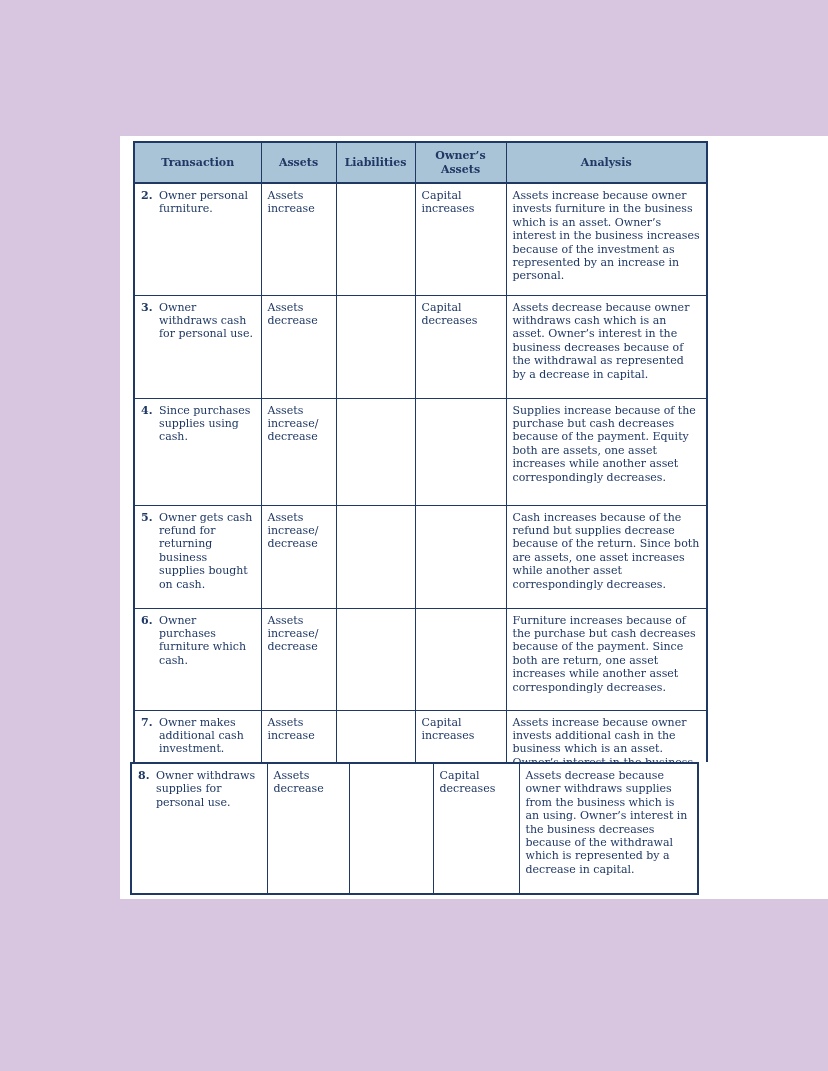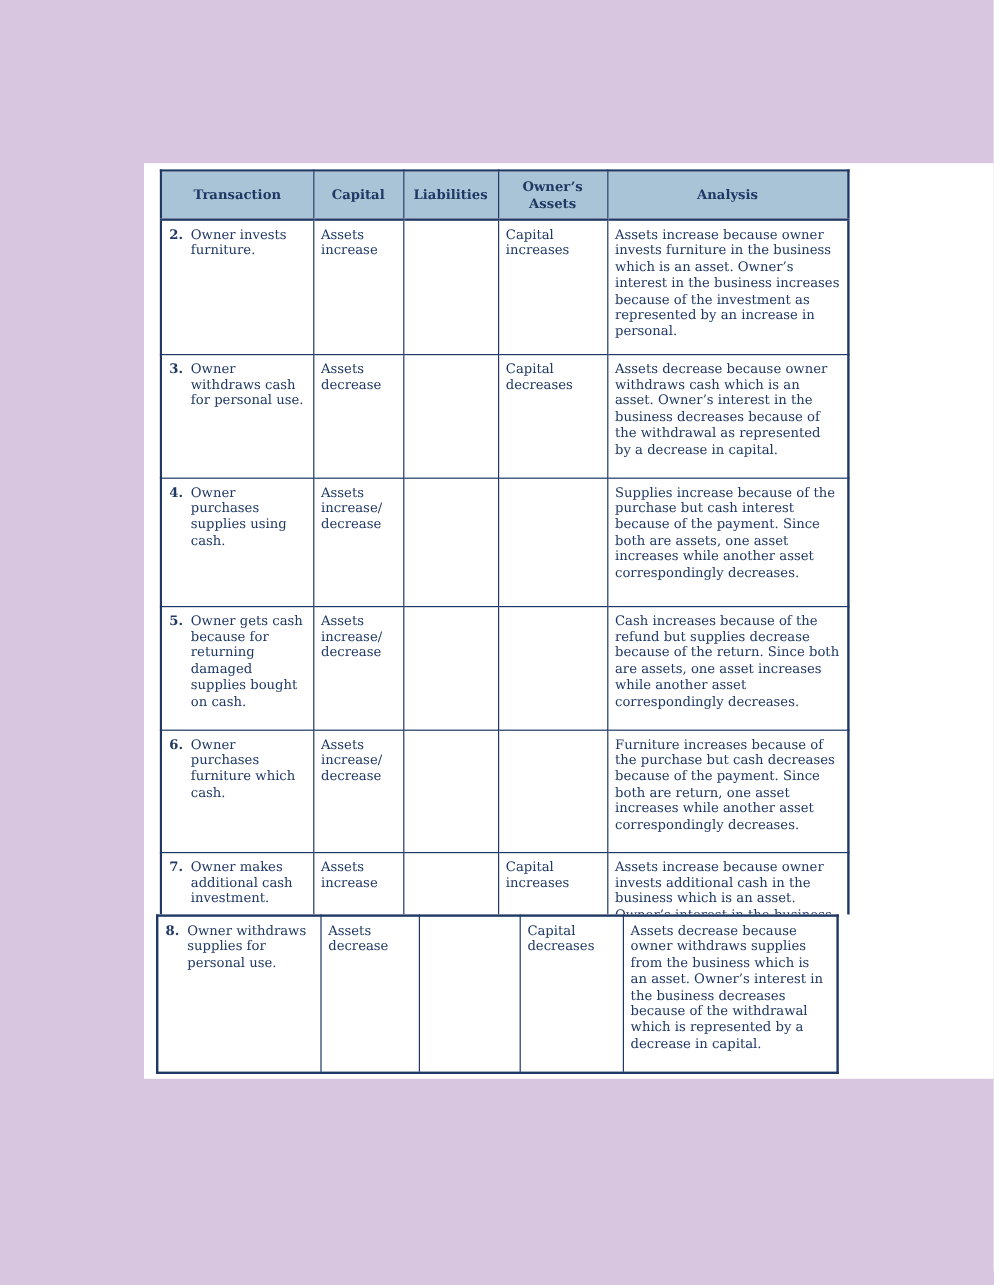--- a/index.html
+++ b/index.html
@@ -78,32 +78,32 @@
       <colgroup>
         <col style="width:127px">
           <col style="width:75px">
           <col style="width:79px">
           <col style="width:91px">
           <col style="width:201px">
       </colgroup>
       <thead>
         <tr class="h">
           <th>Transaction</th>
-          <th>Capital</th>
+          <th>Assets</th>
           <th>Liabilities</th>
           <th>Owner’s Assets</th>
           <th>Analysis</th>
         </tr>
       </thead>
       <tbody>
         <tr class="r0">
           <td>
             <div class="trans-inner">
               <span class="num">2.</span>
-              <span class="ttext">Owner invests furniture.</span>
+              <span class="ttext">Owner personal furniture.</span>
             </div>
           </td>
           <td>Assets increase</td>
           <td></td>
           <td>Capital increases</td>
           <td>Assets increase because owner invests furniture in the business which is an asset. Owner’s interest in the business increases because of the investment as represented by an increase in personal.</td>
         </tr>
         <tr class="r1">
           <td>
             <div class="trans-inner">
@@ -113,33 +113,33 @@
           </td>
           <td>Assets decrease</td>
           <td></td>
           <td>Capital decreases</td>
           <td>Assets decrease because owner withdraws cash which is an asset. Owner’s interest in the business decreases because of the withdrawal as represented by a decrease in capital.</td>
         </tr>
         <tr class="r2">
           <td>
             <div class="trans-inner">
               <span class="num">4.</span>
-              <span class="ttext">Owner purchases supplies using cash.</span>
+              <span class="ttext">Since purchases supplies using cash.</span>
             </div>
           </td>
           <td>Assets increase/ decrease</td>
           <td></td>
           <td></td>
-          <td>Supplies increase because of the purchase but cash interest because of the payment. Since both are assets, one asset increases while another asset correspondingly decreases.</td>
+          <td>Supplies increase because of the purchase but cash decreases because of the payment. Equity both are assets, one asset increases while another asset correspondingly decreases.</td>
         </tr>
         <tr class="r3">
           <td>
             <div class="trans-inner">
               <span class="num">5.</span>
-              <span class="ttext">Owner gets cash because for returning damaged supplies bought on cash.</span>
+              <span class="ttext">Owner gets cash refund for returning business supplies bought on cash.</span>
             </div>
           </td>
           <td>Assets increase/ decrease</td>
           <td></td>
           <td></td>
           <td>Cash increases because of the refund but supplies decrease because of the return. Since both are assets, one asset increases while another asset correspondingly decreases.</td>
         </tr>
         <tr class="r4">
           <td>
             <div class="trans-inner">
@@ -180,18 +180,18 @@
       <tr>
         <td>
           <div class="trans-inner">
             <span class="num">8.</span>
             <span class="ttext">Owner withdraws supplies for personal use.</span>
           </div>
         </td>
         <td>Assets decrease</td>
         <td></td>
         <td>Capital decreases</td>
-        <td>Assets decrease because owner withdraws supplies from the business which is an asset. Owner’s interest in the business decreases because of the withdrawal which is represented by a decrease in capital.</td>
+        <td>Assets decrease because owner withdraws supplies from the business which is an using. Owner’s interest in the business decreases because of the withdrawal which is represented by a decrease in capital.</td>
       </tr>
     </tbody>
   </table>
 
 </div>
 
 </body></html>

